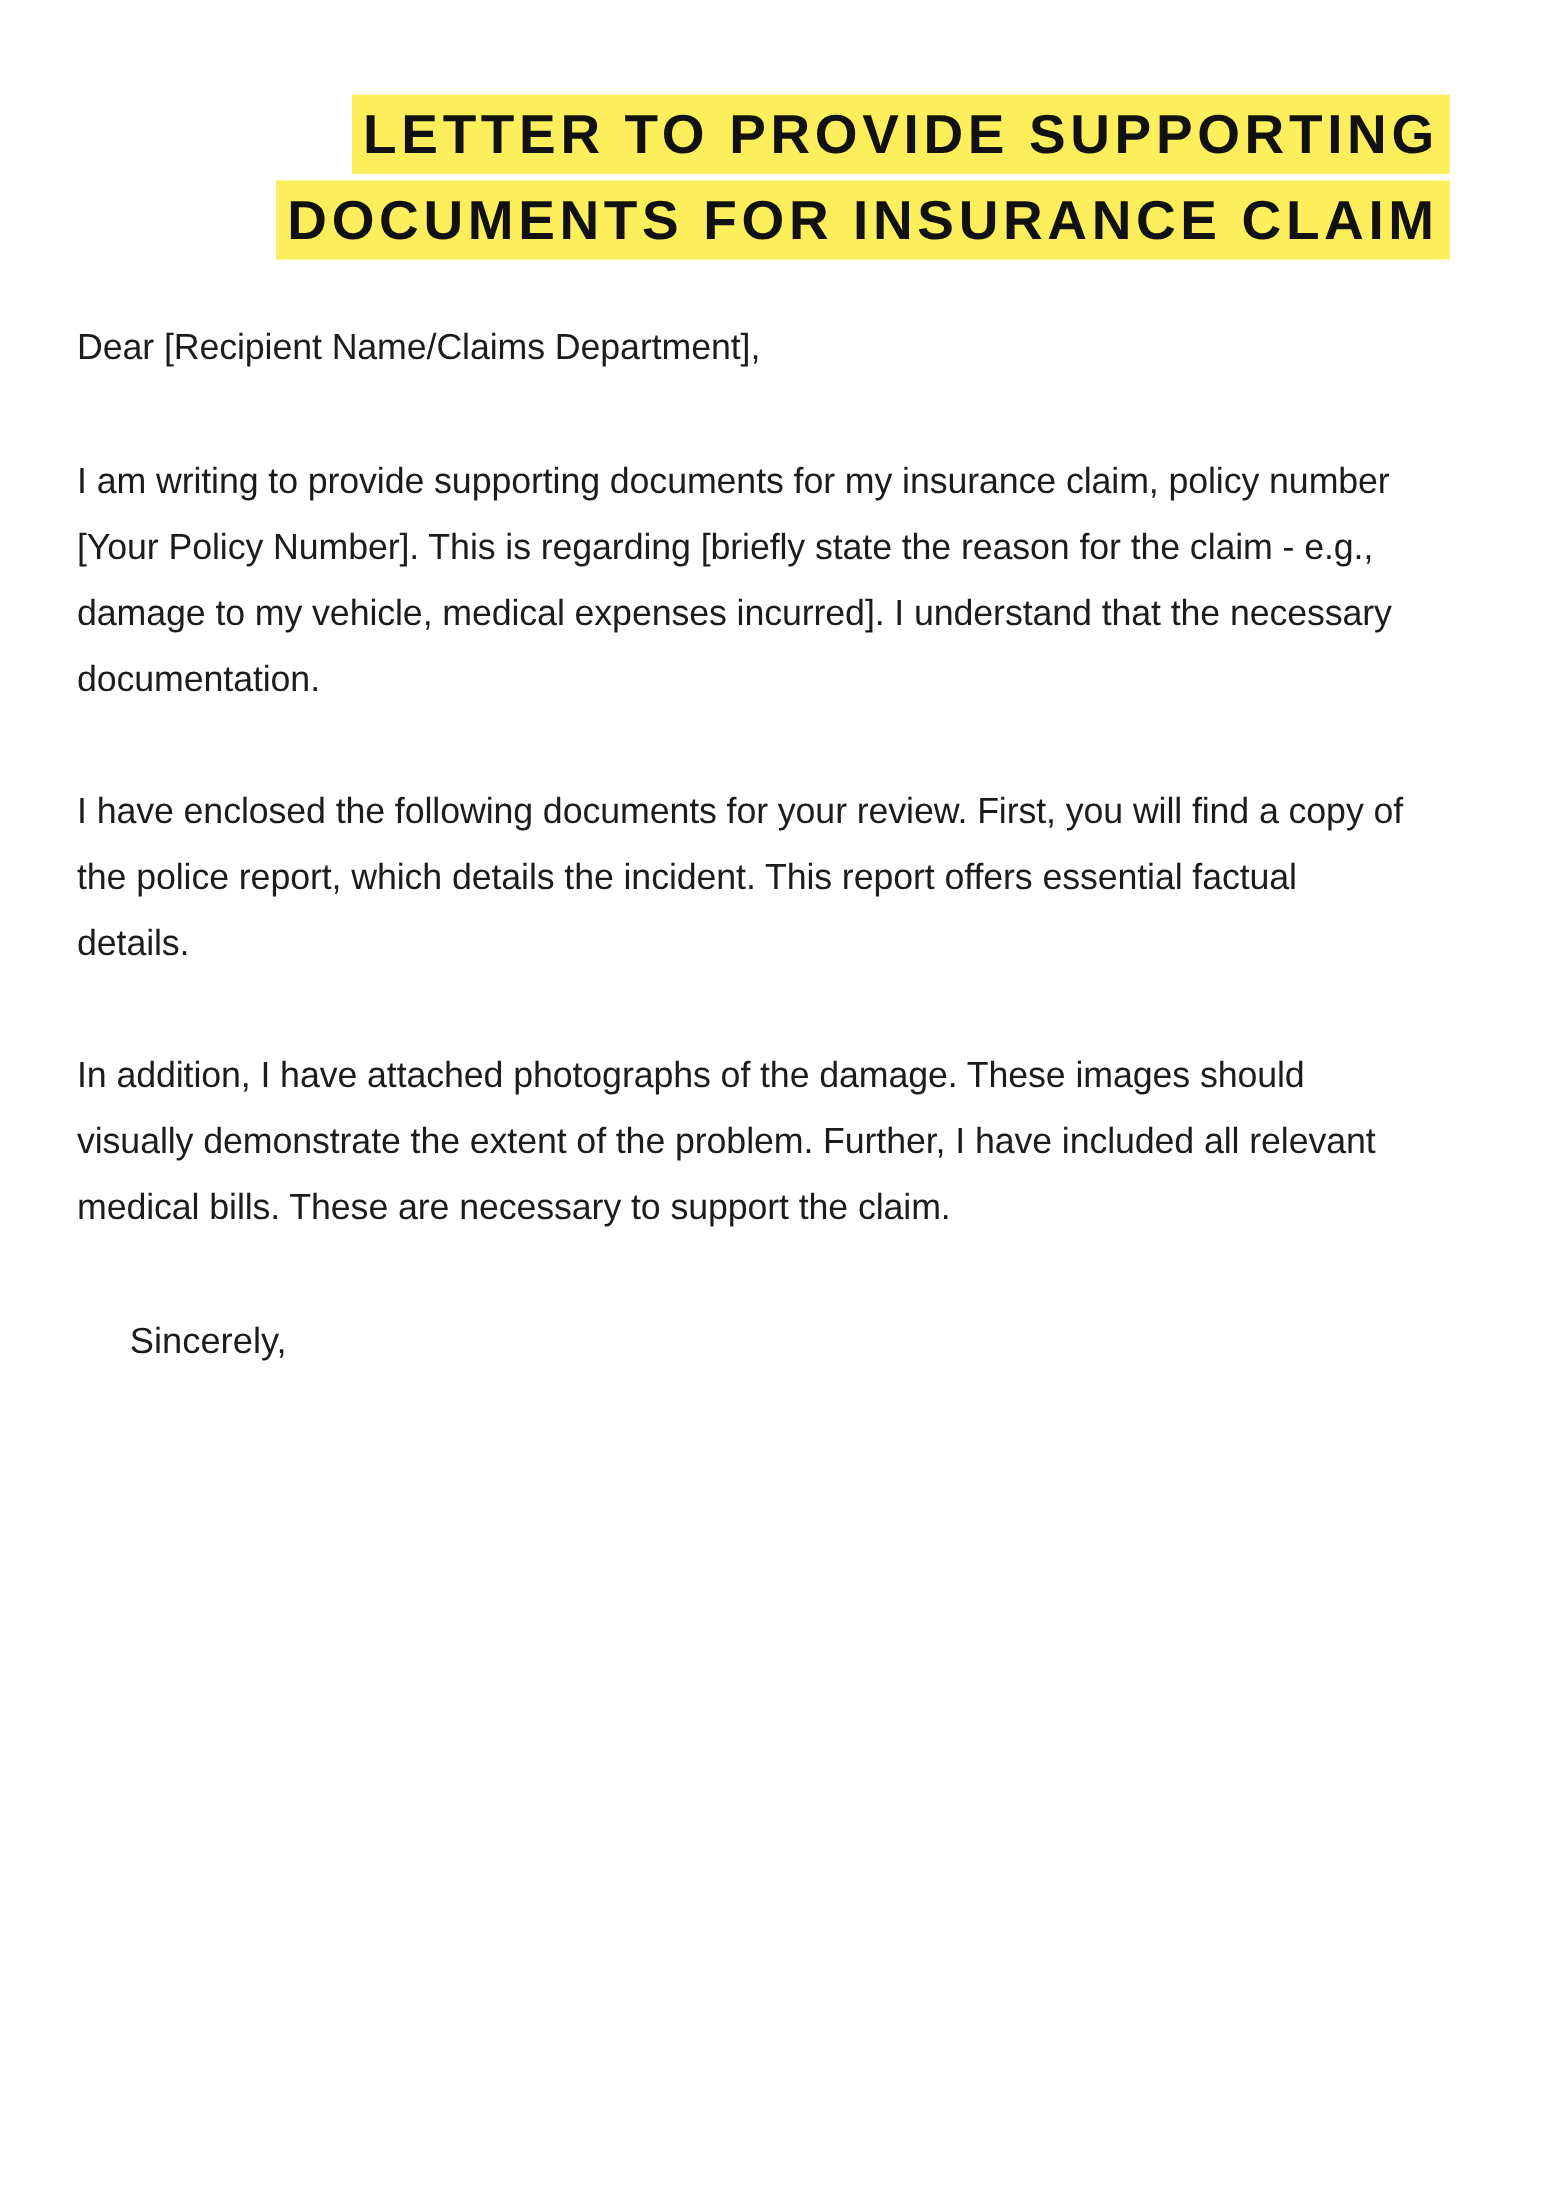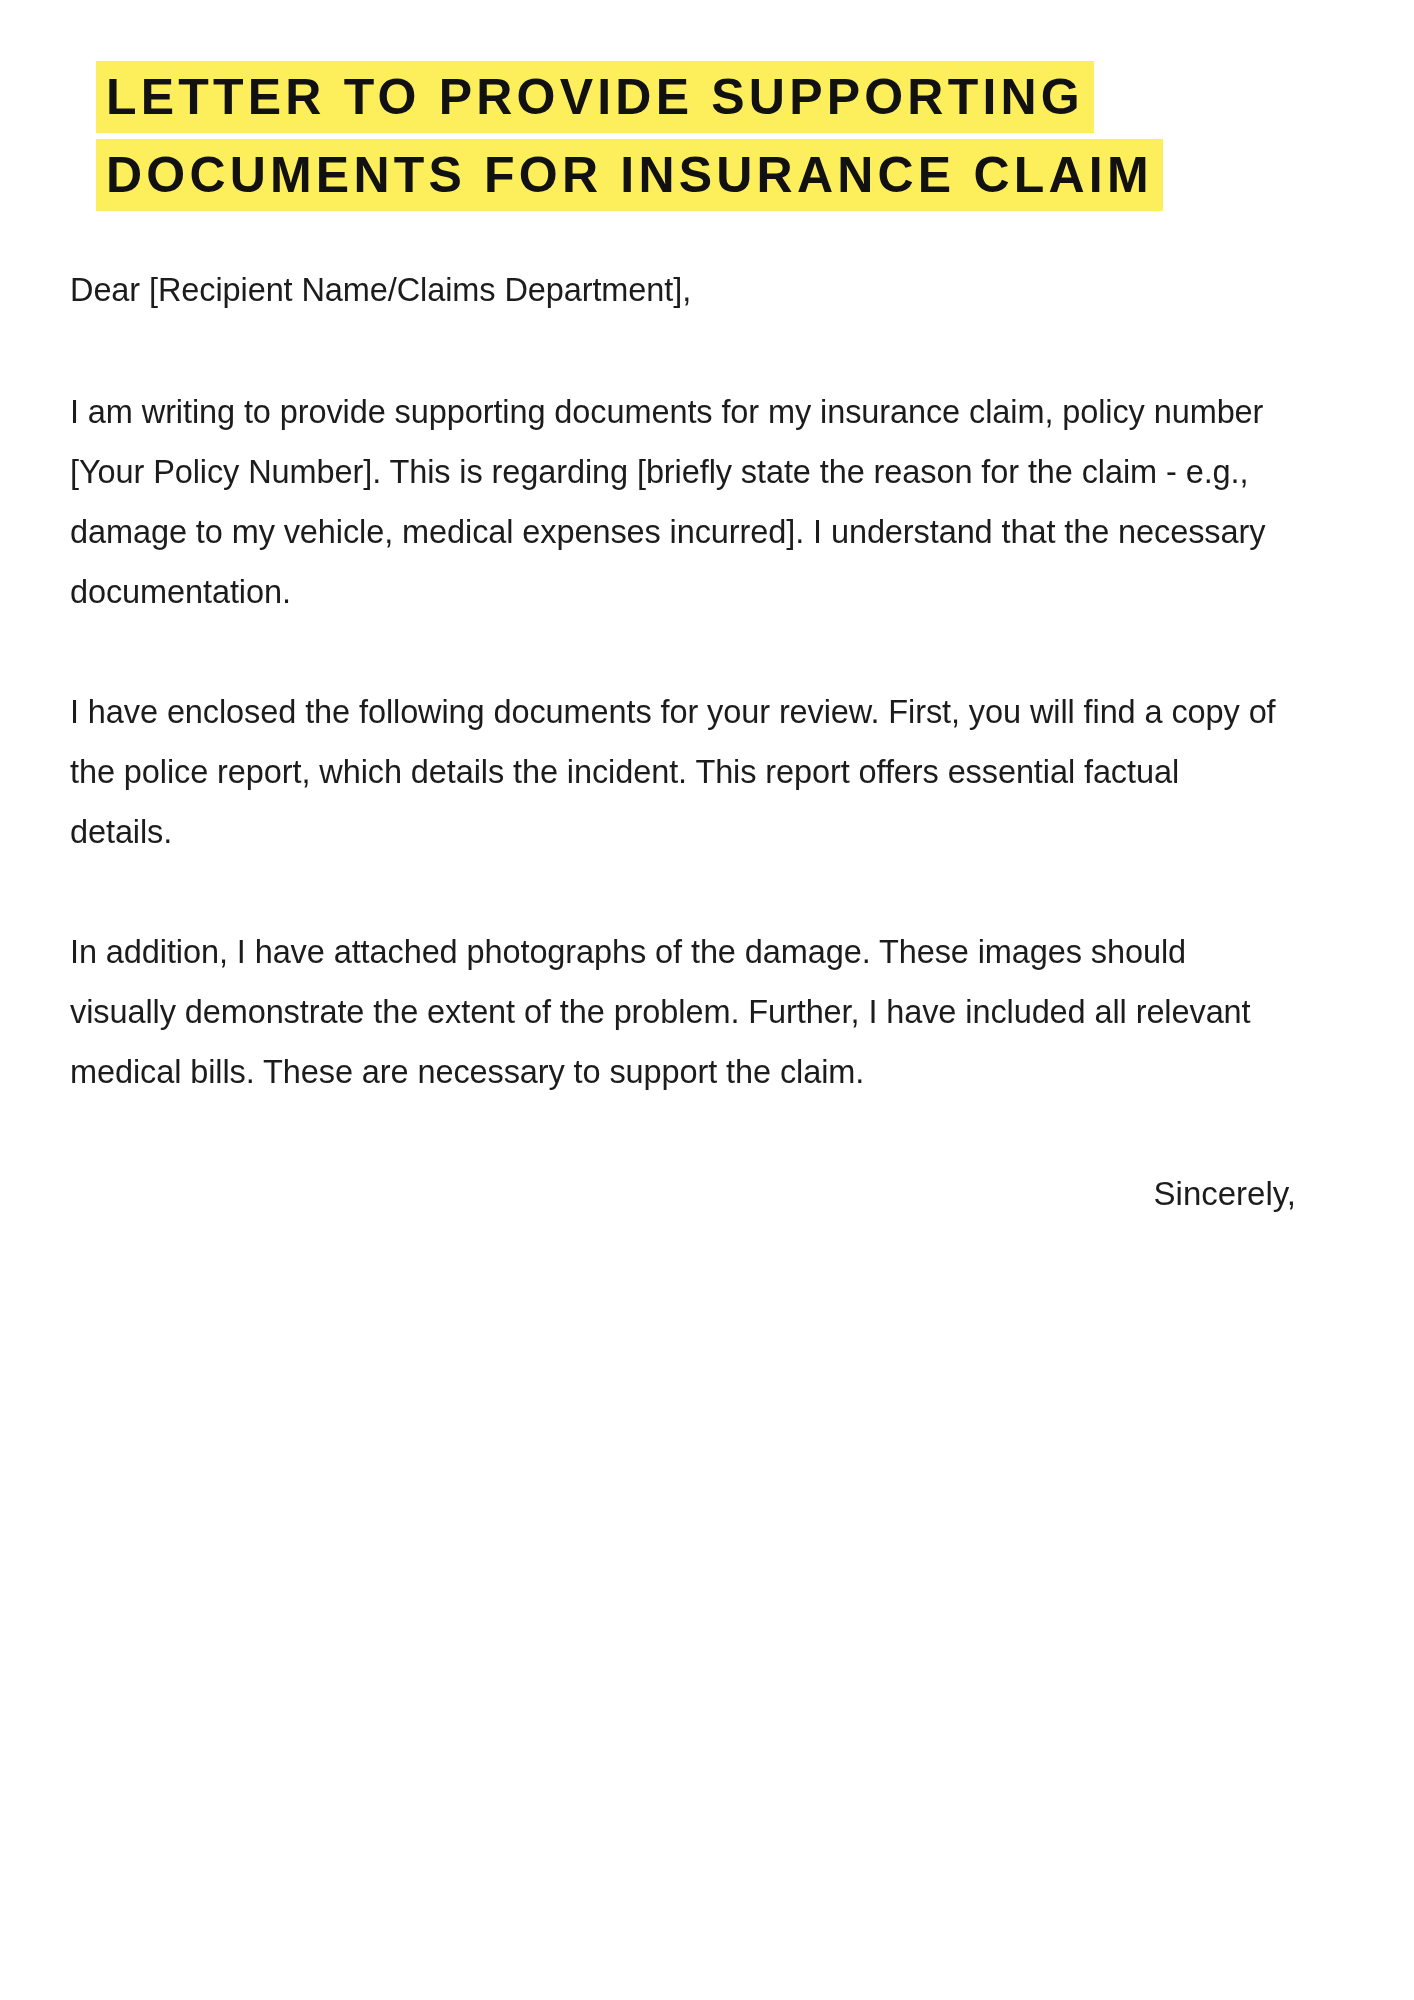--- a/index.html
+++ b/index.html
@@ -19,21 +19,22 @@
     width: 1414px;
     height: 2000px;
     background: #ffffff;
     box-sizing: border-box;
     overflow: hidden;
   }
 
   
   .title-block {
     padding: 58px 96px 0 96px;
-    text-align: left;
+    text-align: right;
+    margin-top: 25px;
   }
   .title-text {
     display: inline;
     font-family: "Liberation Sans", sans-serif;
     font-weight: 700;
     font-size: 50px;
     line-height: 78px;
     letter-spacing: 4.2px;
     color: #111111;
     text-transform: uppercase;
@@ -60,21 +61,20 @@
     transform-origin: left center;
   }
   .para.greeting {
     margin-bottom: 62px;
   }
   .para.tight {
     margin-bottom: 0;
   }
   .closing-block {
     padding: 0 118px 0 118px;
-    text-align: right;
   }
   .closing-line {
     font-family: "Liberation Sans", sans-serif;
     font-size: 33px;
     line-height: 60px;
     color: #1c1c1c;
     margin: 0;
   }
 
   

